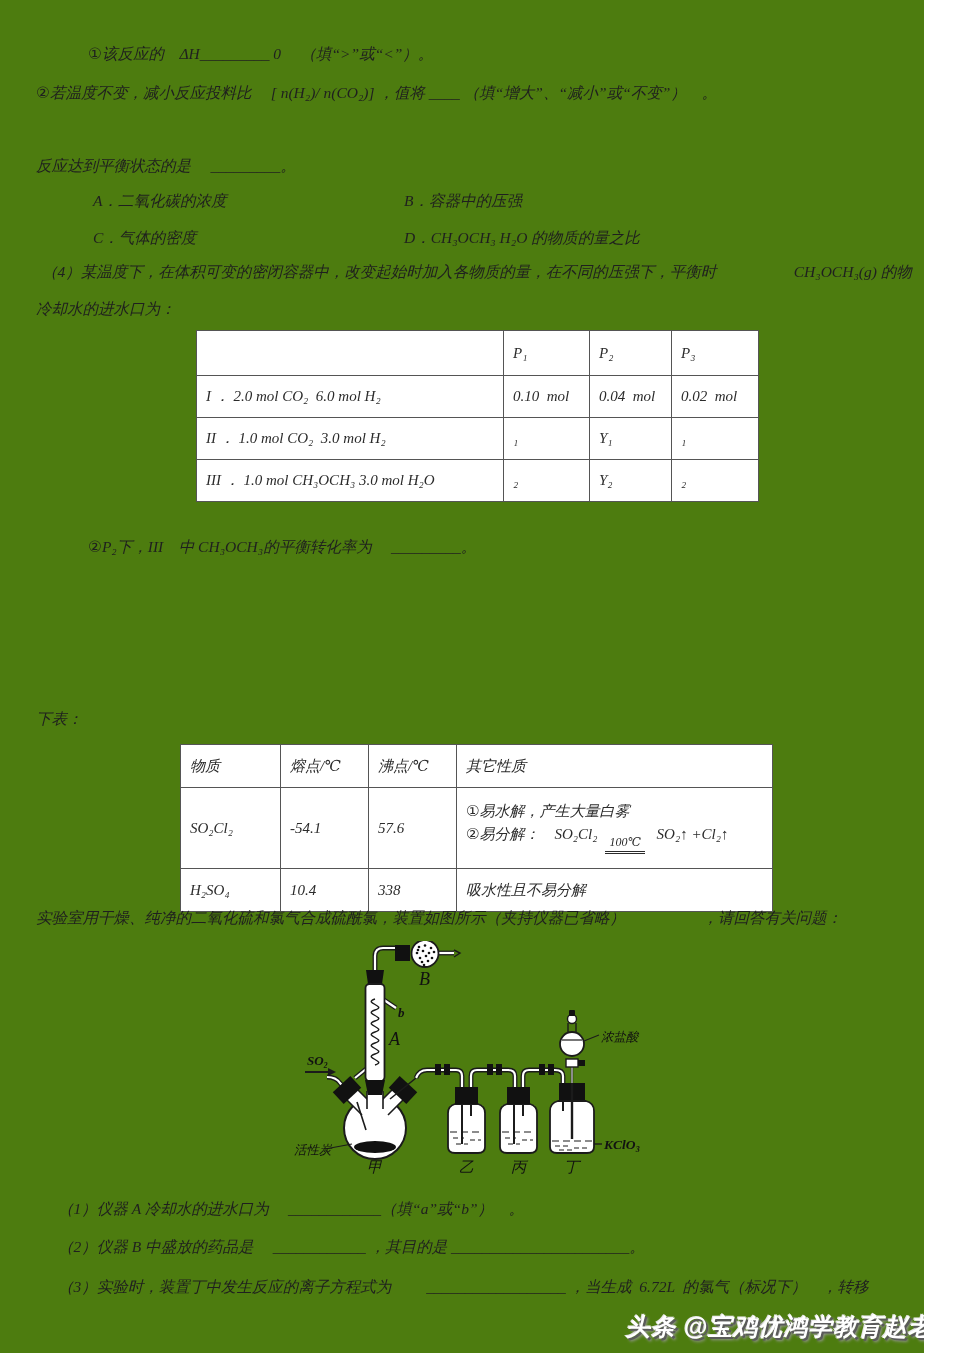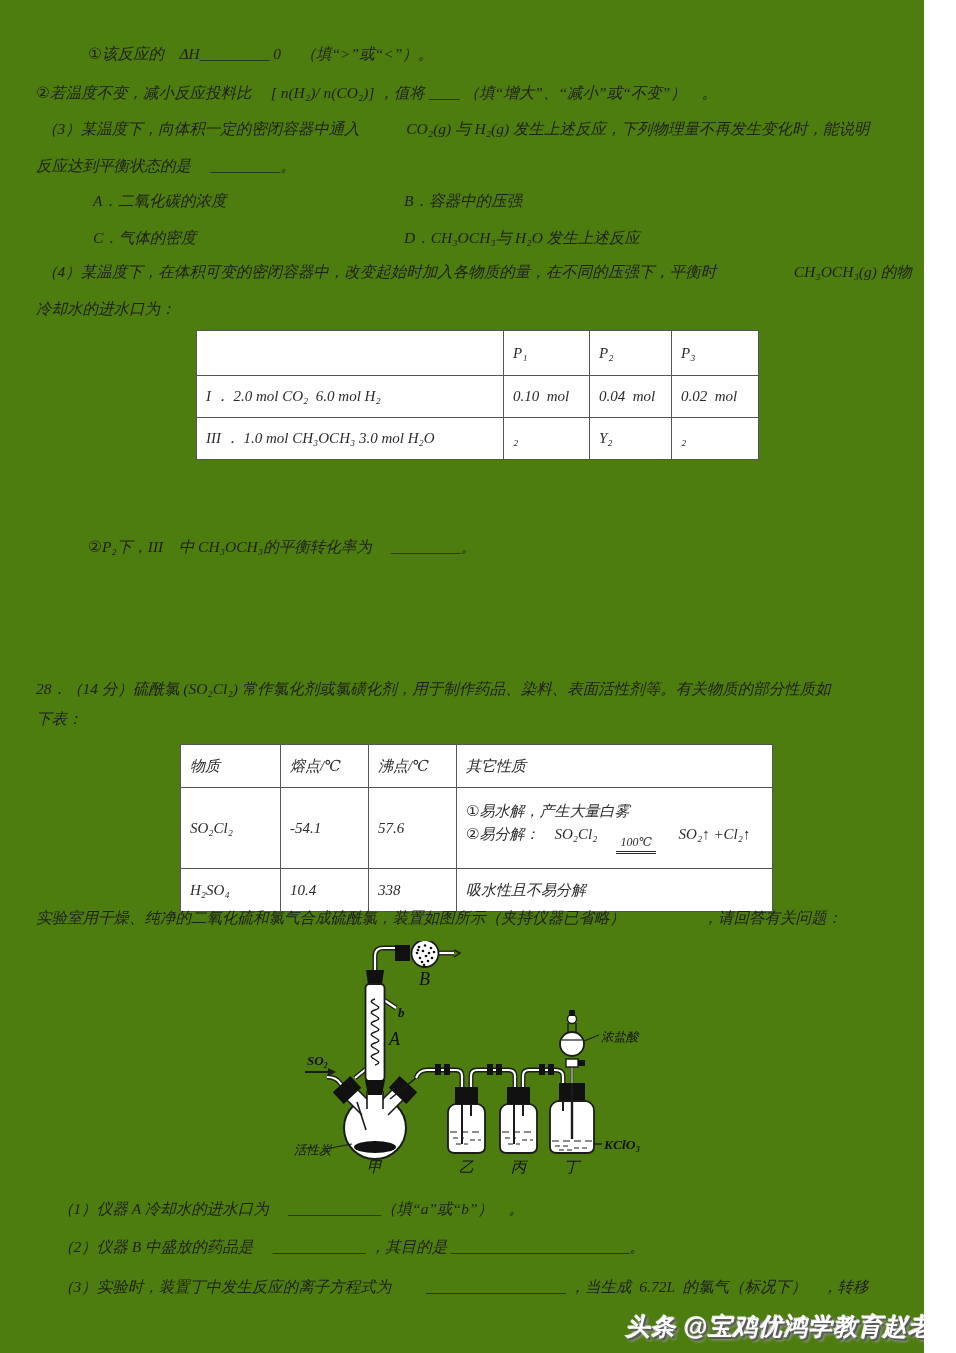--- a/index.html
+++ b/index.html
@@ -11,43 +11,42 @@
   }
   .line{position:absolute;white-space:pre;font-size:15.5px;line-height:1.25;}
   table{border-collapse:collapse;table-layout:fixed;position:absolute;background:#fff;}
   td{border:1.4px solid #555;font-size:15px;color:#2b2b2b;padding:2px 9px;vertical-align:middle;overflow:hidden;white-space:pre;}
   .t1 td{height:37px;}
   .t1 tr.hdr td{height:40px;}
   .t2 td{height:38px;}
   .t2 tr.big td{height:76px;}
   .propcell{white-space:normal;}
   .prop-line{margin:4px 0;white-space:pre;}
-  .cond{display:inline-block;vertical-align:-7px;text-align:center;margin:0 19px;}
+  .cond{display:inline-block;vertical-align:-7px;text-align:center;margin:0 8px;}
   .cond .top{display:block;font-size:12px;color:#2b2b2b;border-bottom:3px double #2b2b2b;padding:0 4px 1px;line-height:1.1;}
   .watermark{
     position:absolute;top:1311px;left:594px;font-size:24px;font-weight:bold;letter-spacing:1px;
     font-family:"Liberation Sans","DejaVu Sans",sans-serif;white-space:nowrap;
     color:#ffffff;text-shadow:2px 2px 0 #5a5a5a,3px 3px 3px #9a9a9a,-1px -1px 0 #e8e8e8;margin-left:32px;
   }
   svg text{font-family:"Liberation Serif","DejaVu Serif","DejaVu Sans",serif;fill:#111;}
   .diagram{position:absolute;top:941px;left:278px;}
 </style>
 </head>
 <body>
 
 <div class="page">
 
   <div class="line" style="top:44px;left:88px">①该反应的　ΔH_________ 0 　（填“&gt;”或“&lt;”）。</div>
   <div class="line" style="top:83px;left:36px">②若温度不变，减小反应投料比　 [ n(H₂)/ n(CO₂)] ，值将 ____ （填“增大”、“减小”或“不变”）　。</div>
-  <div class="line" style="top:119px;left:42px">（3）某温度下，向体积一定的密闭容器中通入　　　CO₂(g) 与 H₂(g) 发生上述反应，下列物理量不再发生变化时，能说明</div>
   <div class="line" style="top:156px;left:36px">反应达到平衡状态的是　 _________。</div>
   <div class="line" style="top:191px;left:93px">A．二氧化碳的浓度</div>
   <div class="line" style="top:191px;left:404px">B．容器中的压强</div>
   <div class="line" style="top:228px;left:93px">C．气体的密度</div>
-  <div class="line" style="top:228px;left:404px">D．CH₃OCH₃与 H₂O 发生上述反应</div>
+  <div class="line" style="top:228px;left:404px">D．CH₃OCH₃ H₂O 的物质的量之比</div>
   <div class="line" style="top:262px;left:42px">（4）某温度下，在体积可变的密闭容器中，改变起始时加入各物质的量，在不同的压强下，平衡时　　　　　CH₃OCH₃(g) 的物</div>
   <div class="line" style="top:299px;left:36px">冷却水的进水口为：</div>
 
   <table class="t1" style="top:330px;left:196px;width:562px">
     <colgroup>
         <col style="width:307px">
         <col style="width:86px">
         <col style="width:82px">
         <col style="width:87px">
       </colgroup>
@@ -58,31 +57,36 @@
       <td>P₂</td>
       <td>P₃</td>
     </tr>
     <tr>
       <td>I ． 2.0 mol CO₂  6.0 mol H₂</td>
       <td>0.10  mol</td>
       <td>0.04  mol</td>
       <td>0.02  mol</td>
     </tr>
     <tr>
+      <td>II ． 1.0 mol CO₂  3.0 mol H₂</td>
+      <td>₁</td>
+      <td>Y₁</td>
+      <td>₁</td>
+    </tr>
+    <tr>
       <td>III ． 1.0 mol CH₃OCH₃ 3.0 mol H₂O</td>
       <td>₂</td>
       <td>Y₂</td>
       <td>₂</td>
     </tr>
   </tbody>
     </table>
 
   <div class="line" style="top:537px;left:88px">②P₂下，III　中 CH₃OCH₃的平衡转化率为　 _________。</div>
 
-  <div class="line" style="top:679px;left:36px">28．（14 分）硫酰氯 (SO₂Cl₂) 常作氯化剂或氯磺化剂，用于制作药品、染料、表面活性剂等。有关物质的部分性质如</div>
   <div class="line" style="top:709px;left:36px">下表：</div>
 
   <table class="t2" style="top:744px;left:180px;width:592px">
     <colgroup>
         <col style="width:100px">
         <col style="width:88px">
         <col style="width:88px">
         <col style="width:316px">
       </colgroup>
     <tbody>

